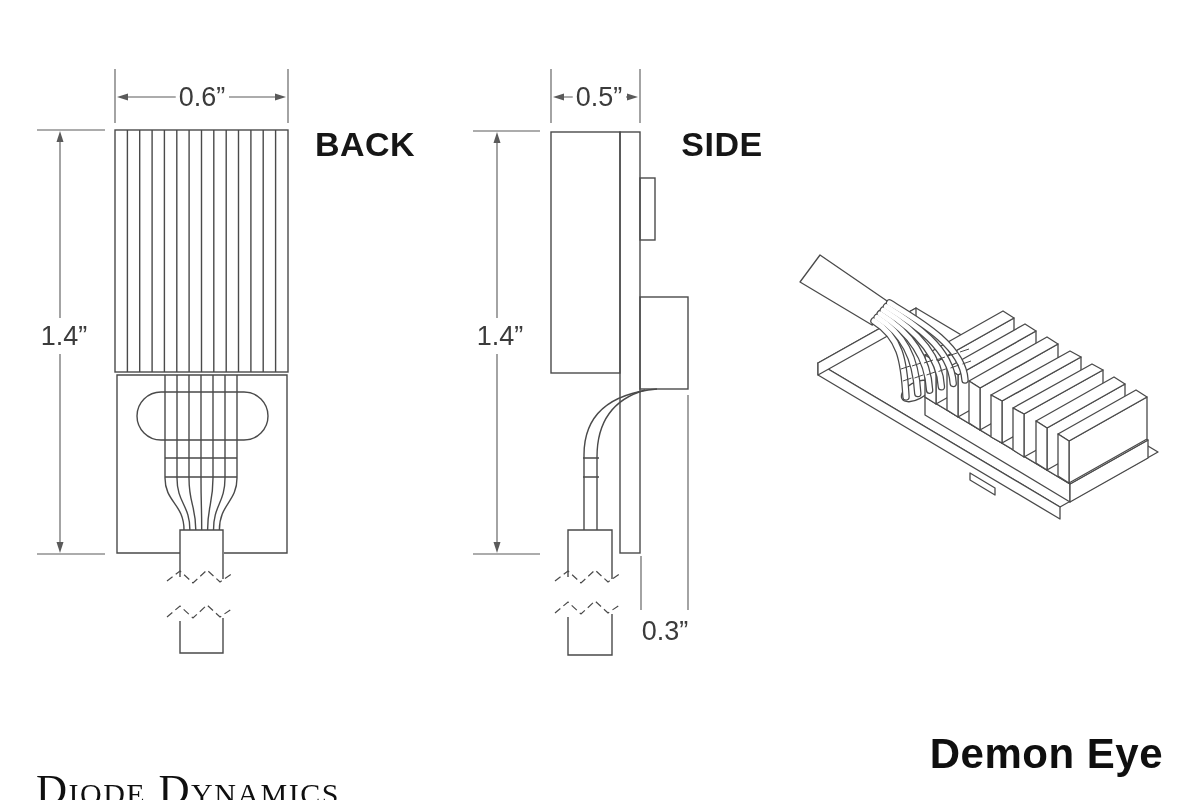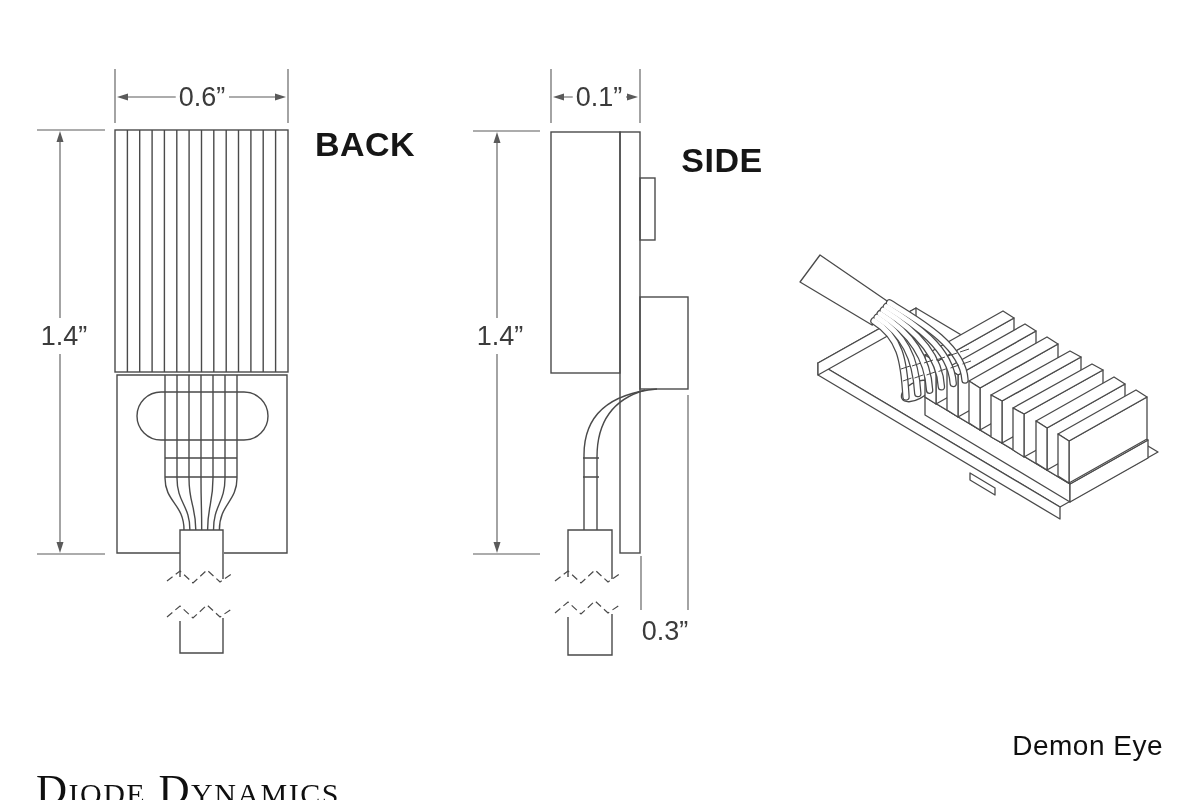--- a/index.html
+++ b/index.html
@@ -23,21 +23,21 @@
   .view-label{
     font-size:34px;font-weight:bold;color:var(--view_label);
     letter-spacing:0.5px;
   }
   .brand{
     font-size:43px;color:var(--footer_text);
     font-family:"Liberation Serif","DejaVu Serif",serif;
     font-variant:small-caps;letter-spacing:1.5px;margin-top:37px;
   }
   .product{
-    font-size:28px;font-weight:normal;color:var(--footer_text);
+    font-size:42px;font-weight:bold;color:var(--footer_text);
     letter-spacing:0.5px;
   }
 </style>
 </head>
 <body>
 
 <svg width="1200" height="800" viewBox="0 0 1200 800">
 
   <g stroke="var(--line)" fill="none" stroke-width="1.4">
 
@@ -192,23 +192,23 @@
     </g>
   </g>
 </svg>
 
 <div class="txt center dim-label" style="left:202px;top:97px;">0.6”</div>
 
 <div class="txt center dim-label" style="left:64px;top:336px;">1.4”</div>
 
 <div class="txt center view-label" style="left:365px;top:144px;">BACK</div>
 
-<div class="txt center dim-label" style="left:599px;top:97px;">0.1”</div>
+<div class="txt center dim-label" style="left:599px;top:97px;">0.5”</div>
 
 <div class="txt center dim-label" style="left:500px;top:336px;">1.4”</div>
 
 <div class="txt center dim-label" style="left:665px;top:631px;">0.3”</div>
 
-<div class="txt center view-label" style="left:722px;top:160px;">SIDE</div>
+<div class="txt center view-label" style="left:722px;top:144px;">SIDE</div>
 
 <div class="txt brand" style="left:36px;top:728px;">Diode Dynamics</div>
 
 <div class="txt product" style="right:37px;top:730px;">Demon Eye</div>
 
 </body></html>

